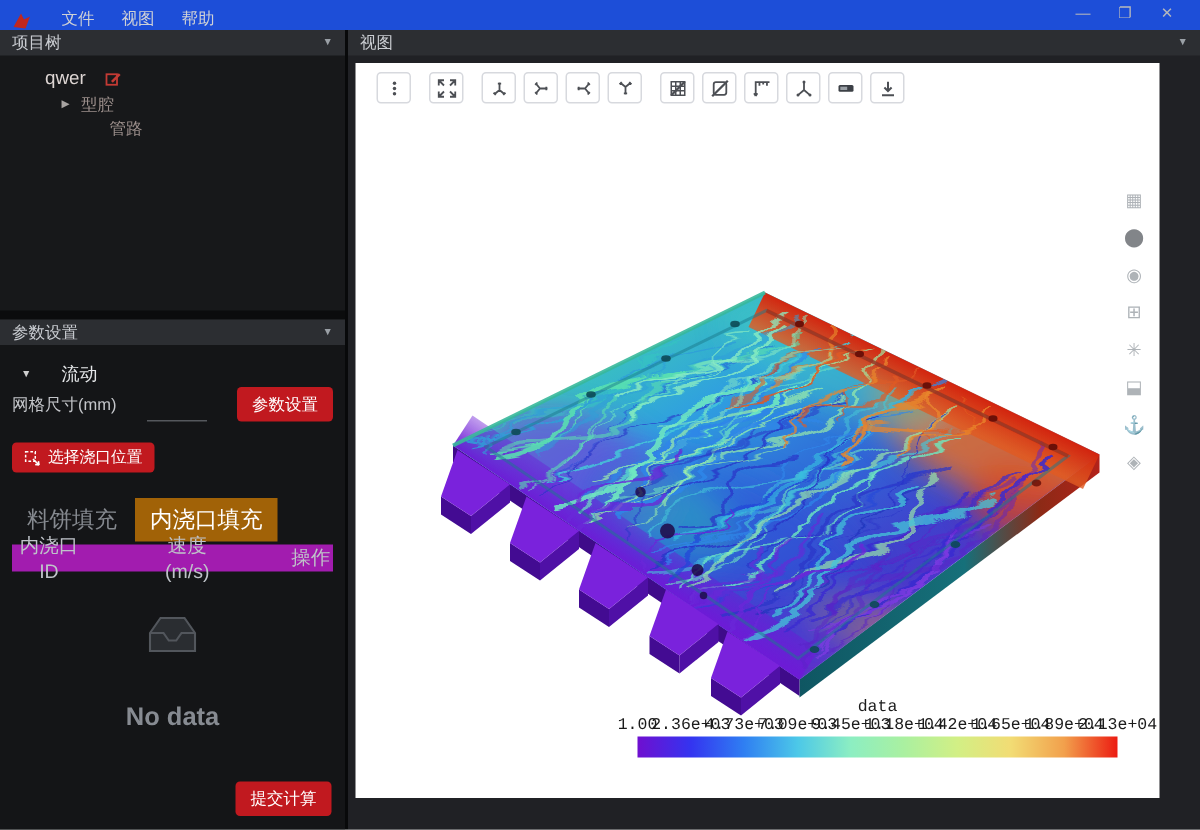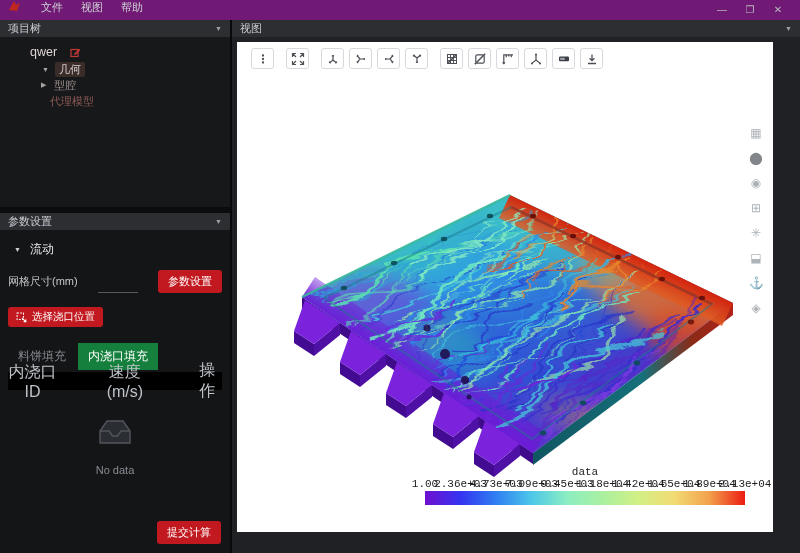--- a/index.html
+++ b/index.html
@@ -6,21 +6,21 @@
   html,body { margin:0; padding:0; }
   body {
     width:800px; height:553px; overflow:hidden;
     background:#0d0e10; font-family:"Liberation Sans", sans-serif;
     -webkit-user-select:none; user-select:none;
   }
   .app { width:800px; height:553px; display:flex; flex-direction:column; }
 
   
   .titlebar {
-    height:20px; background:#701a75; display:flex; align-items:flex-start;
+    height:20px; background:#1d4ed8; display:flex; align-items:flex-end;
     padding:0 8px; font-size:11px; color:#d2d4d8; position:relative; flex:none;
   }
   .logo { width:14px; height:12px; margin-right:10px; display:flex; align-items:center; }
   .menu-item { padding:0 9px; cursor:default; color:#cfd1d5; }
   .win-title {
     position:absolute; left:0; right:0; text-align:center; color:#d8dadc;
     font-size:11px; pointer-events:none;
   }
   .win-controls { margin-left:auto; display:flex; gap:0; z-index:2; }
   .win-btn { width:28px; text-align:center; color:#b6b8bc; font-size:10px; cursor:pointer; line-height:20px; }
@@ -47,42 +47,42 @@
   .row-lvl2 { padding-left:41px; }
   .row-lvl2-noc { padding-left:73px; }
   .row-proxy { padding-left:50px; }
   .tree-caret { font-size:7px; color:#a8a4a2; width:8px; }
   .sel-label { background:#3a2c29; border-radius:2px; padding:0 4px; color:#d9d1cf; }
   .proxy-label { color:#8d5a55; }
 
   
   .params-panel { flex:1; display:flex; flex-direction:column; background:#141517; min-height:0; }
   .params-body { flex:1; position:relative; padding:8px; }
-  .section-row { display:flex; align-items:center; gap:9px; color:#e4e6e8; font-size:12px; margin:3px 0 12px 6px; }
+  .section-row { display:flex; align-items:center; gap:20px; color:#e4e6e8; font-size:12px; margin:3px 0 0 6px; }
   .section-row .caret { color:#cfcfcf; }
   .mesh-row { display:flex; align-items:flex-end; gap:20px; }
   .mesh-label { color:#c4c6ca; font-size:11px; padding-bottom:4px; white-space:nowrap; }
   .underline-input {
     flex:1; min-width:0; background:transparent; border:none; outline:none;
     border-bottom:1px solid #55585d; height:18px; color:#ddd; font-size:11px;
   }
   .btn-red {
     background:#c1191f; color:#fff; border:none; border-radius:3px;
     font-size:11px; padding:4px 10px; cursor:pointer; white-space:nowrap;
     font-family:"Liberation Sans", sans-serif;
   }
   .gate-btn { margin-top:14px; display:inline-flex; align-items:center; gap:5px; padding:3px 8px; font-size:10.5px; }
-  .tabs { margin-top:16px; display:flex; gap:2px; font-size:12px; }
+  .tabs { margin-top:16px; display:flex; gap:2px; font-size:15px; }
   .tab { padding:5px 10px; color:#85898f; cursor:pointer; }
-  .tab.active { background:#15803d; color:#ffffff; }
-  .thead { display:flex; background:#000000; height:18px; align-items:center; font-size:16px; color:#bfc3c9; margin-top:2px;gap:43px; }
+  .tab.active { background:#a16207; color:#ffffff; }
+  .thead { display:flex; background:#a21caf; height:18px; align-items:center; font-size:13px; color:#bfc3c9; margin-top:2px;gap:43px; }
   .th { text-align:center; }
   .th-0 { flex:1.25; } .th-1 { flex:1.25; } .th-2 { flex:0.75; }
   .empty-box { text-align:center; margin-top:26px; }
-  .empty-text { color:#878b92; font-size:11px; margin-top:12px; }
+  .empty-text { color:#878b92; font-size:17px; margin-top:24px;font-weight:bold; }
   .submit-row { position:absolute; bottom:9px; right:9px; }
 
   
   .view-panel { flex:1; display:flex; flex-direction:column; background:#202125; min-height:0; }
   .view-body { flex:1; position:relative; }
   .canvas { position:absolute; left:5px; top:5px; width:536px; height:490px; background:#ffffff; }
   .model-svg { position:absolute; left:0; top:0; }
 
   .toolbar { position:absolute; left:14px; top:6px; display:flex; align-items:center; }
   .tb-btn {
@@ -138,30 +138,26 @@
         <div class="tree-body">
           <div class="tree-row row-root">
             <span class="root-label">qwer</span>
             <span class="edit-ic">
               <svg width="11" height="11" viewBox="0 0 11 11">
                   <rect x="1" y="2.5" width="7" height="7" fill="none" stroke="#c43a34" stroke-width="1.2"></rect>
                   <path d="M4 7 L9.2 1.8 L10.4 3 L5.2 8.2 Z" fill="#c43a34"></path>
                 </svg>
             </span>
           </div>
-          <div class="tree-row row-lvl1">
-            <span class="tree-caret">▼</span>
-            <span class="sel-label">几何</span>
-          </div>
           <div class="tree-row row-lvl2">
             <span class="tree-caret">▶</span>
             <span>型腔</span>
           </div>
-          <div class="tree-row row-proxy">
-            <span class="proxy-label">代理模型</span>
+          <div class="tree-row row-lvl2-noc">
+            <span>管路</span>
           </div>
         </div>
       </section>
 
       <section class="params-panel">
         <div class="panel-header">
           <span>参数设置</span>
           <span class="caret">▼</span>
         </div>
         <div class="params-body">

